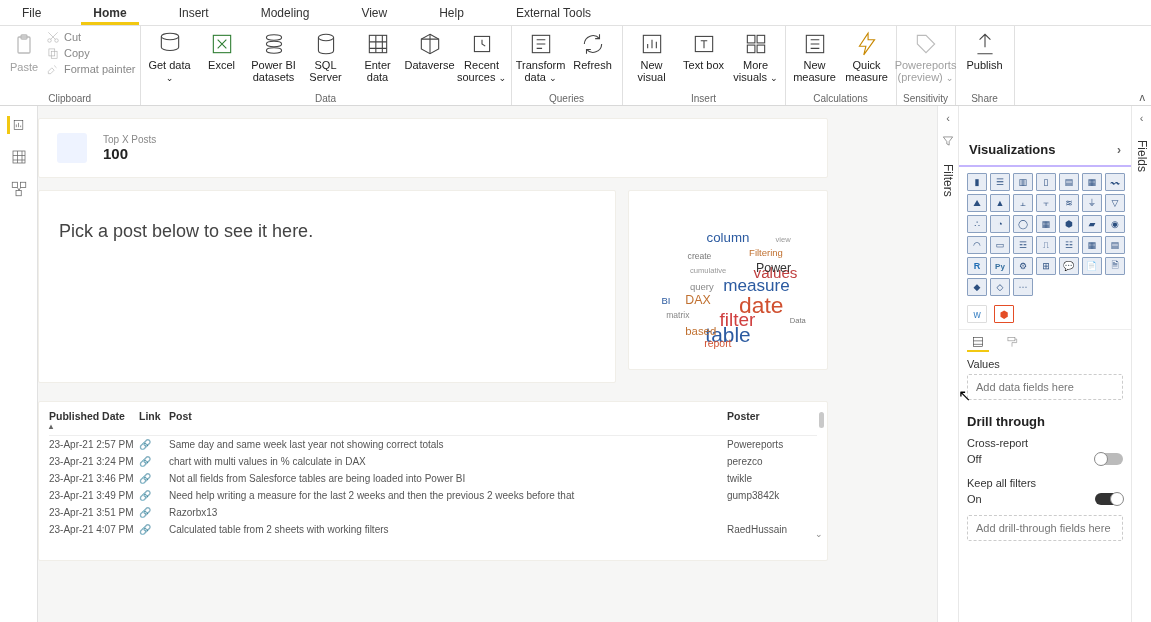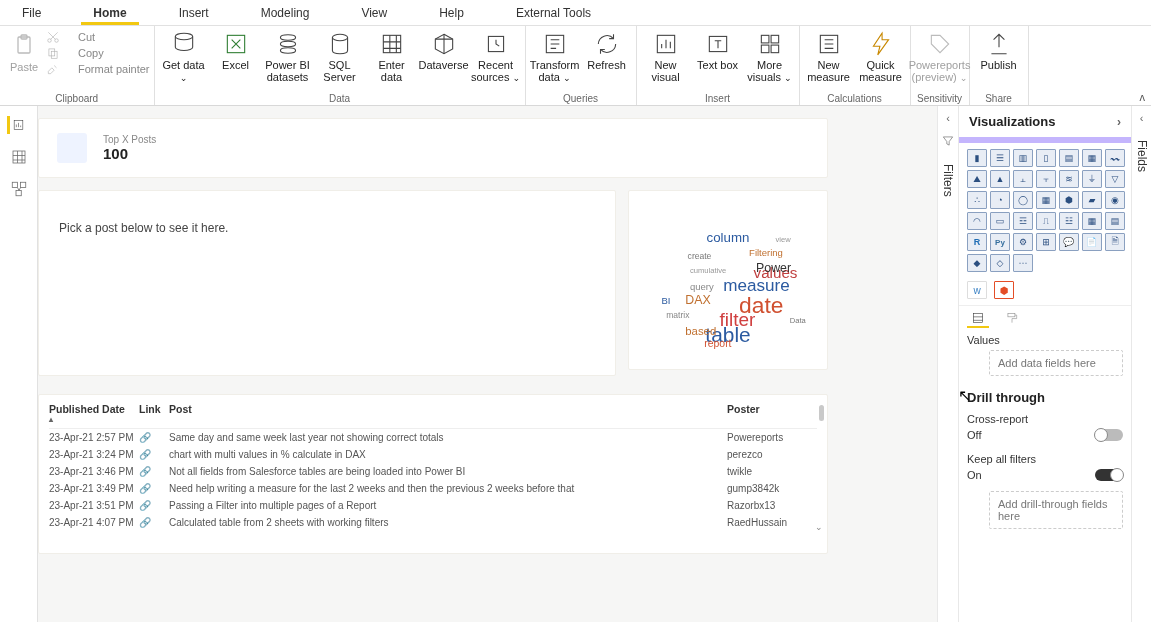--- a/index.html
+++ b/index.html
@@ -69,21 +69,21 @@
     text-align: center;
     font-size: 11px;
     line-height: 1.1;
     cursor: pointer;
   }
   .rbtn.disabled { color: #a0a0a0; }
   .rbtn svg { width: 26px; height: 26px; margin-bottom: 2px; }
   .clip-left { display:flex; align-items:center; width:40px; padding-top:4px;}
   .clip-left svg { width:24px;height:28px;}
   .clip-right { display:flex; flex-direction:column; gap:2px; padding-top:3px; font-size:11px; color:#888; }
-  .clip-right .row{ display:flex; align-items:center; gap:18px; }
+  .clip-right .row{ display:flex; align-items:center; gap:4px; }
   .clip-right svg{ width:14px;height:14px; }
   .collapse-caret{ position:absolute; right:6px; bottom:2px; font-size:11px; color:#555; cursor:pointer;}
 
   
   .body {
     display: flex;
     height: calc(622px - 26px - 80px);
     background: #f6f6f5;
   }
   .leftrail {
@@ -103,50 +103,50 @@
     width: 790px;
     margin-top: 12px;
     background: transparent;
   }
   .card { background:#fff; border:1px solid #f0eee8; border-radius:2px; }
   .topcard { padding:14px 18px; display:flex; align-items:center; gap:16px;}
   .topcard .sq{ width:30px;height:30px;background:#eef3ff;border-radius:3px;}
   .topcard .lbl{ font-size:10px; color:#888;}
   .topcard .val{ font-size:15px; font-weight:600; color:#222;}
   .row2 { display:flex; gap:12px; margin-top:12px;}
-  .pick { flex:1; padding:30px 20px 140px; font-size:12px; color:#444;}
+  .pick { flex:1; padding:30px 20px 140px; font-size:18px; color:#444;}
   .cloud { width:200px; height:180px; display:flex; align-items:center; justify-content:center; }
   .cloud svg{width:190px;height:160px;}
   .table{ margin-top:18px; min-height:160px; padding:8px 10px; position:relative;}
   .thead{ display:flex; font-size:10.5px; font-weight:600; color:#333; border-bottom:1px solid #eee; padding-bottom:4px;}
   .thead .c1{width:90px;} .thead .c2{width:30px;} .thead .c3{flex:1;} .thead .c4{width:90px;}
   .trow{ display:flex; font-size:10px; color:#555; padding:3px 0;}
   .trow .c1{width:90px;} .trow .c2{width:30px; color:#888;} .trow .c3{flex:1;} .trow .c4{width:90px;}
   .sort-asc{font-size:8px; display:block; color:#666;}
   .tbl-scroll{position:absolute; right:3px; top:10px; width:5px; height:16px; background:#c9c9c9; border-radius:3px;}
   .tbl-scroll2{position:absolute; right:3px; bottom:22px; width:9px; height:9px; color:#888; font-size:9px;}
   .cursor-ptr{position:absolute; left:920px; top:280px; pointer-events:none; font-size:16px; color:#000;}
   
   .filters-rail{ width:22px; background:#fff; border-left:1px solid #e8e8e8; border-right:1px solid #e8e8e8; display:flex; flex-direction:column; align-items:center; padding-top:6px; gap:10px;}
   .filters-rail .chev{color:#666; font-size:11px; cursor:pointer;}
   .filters-rail .vlabel{ writing-mode:vertical-rl; font-size:12px; color:#333; margin-top:6px;}
   
   .viz-pane{width:172px; background:#fff; display:flex; flex-direction:column;}
-  .viz-head{ display:flex; align-items:center; justify-content:space-between; padding:8px 10px; font-size:13px; font-weight:600; border-bottom:6px solid #c4b5fd;}
+  .viz-head{ display:flex; align-items:center; justify-content:space-between; padding:8px 10px; font-size:13px; font-weight:600; border-bottom:2px solid #c4b5fd;margin-top:28px;}
   .viz-head .chev{font-size:12px; color:#666; cursor:pointer;}
   .viz-grid{ display:grid; grid-template-columns:repeat(7,20px); gap:3px; padding:6px 8px;}
   .viz-grid .v{ width:20px;height:18px; background:#e8edf5; border:1px solid #8aa0c0; border-radius:1px; display:flex;align-items:center;justify-content:center; font-size:9px; color:#2b4f80; cursor:pointer;}
   .viz-extra{display:flex; gap:7px; padding:3px 8px 6px; align-items:center;}
   .viz-extra .v{width:20px;height:18px; display:flex;align-items:center;justify-content:center; border:1px solid #ddd; border-radius:1px; font-size:10px; cursor:pointer;}
   .wells{padding:4px 8px 8px; border-top:1px solid #eee;}
   .wells .tabs{display:flex; gap:12px; padding-bottom:4px;}
   .wells .tabs .t{width:22px;height:18px; border-bottom:2px solid transparent; display:flex;align-items:center;justify-content:center;}
   .wells .tabs .t.active{border-bottom-color:#f2c811;}
   .section-lbl{font-size:11px; color:#333; margin:2px 0 4px;}
-  .drop{ border:1px dashed #ccc; border-radius:2px; font-size:11px; color:#777; padding:6px 8px;margin-left:22px;}
+  .drop{ border:1px dashed #ccc; border-radius:2px; font-size:11px; color:#777; padding:6px 8px;}
   .drill{padding:6px 8px 8px;}
   .drill .hdr{font-size:13px; font-weight:600; margin-bottom:6px;}
   .tog-row{display:flex; align-items:center; justify-content:space-between; font-size:11px; color:#333; padding:2px 0;}
   .tog{width:28px;height:12px; border-radius:6px; background:#bbb; position:relative;}
   .tog::after{content:""; position:absolute; width:12px;height:12px; border-radius:50%; background:#fff; border:1px solid #888; top:-1px;}
   .tog.off::after{left:-1px;}
   .tog.on{background:#333;} .tog.on::after{right:-1px;}
   
   .fields-rail{width:20px; background:#fff; border-left:1px solid #e8e8e8; display:flex; flex-direction:column; align-items:center; padding-top:6px; gap:10px;}
   .fields-rail .chev{color:#666; font-size:11px; cursor:pointer;}
@@ -435,21 +435,20 @@
             </div>
             <div class="trow">
               <div class="c1">23-Apr-21 3:49 PM</div>
               <div class="c2">🔗</div>
               <div class="c3">Need help writing a measure for the last 2 weeks and then the previous 2 weeks before that</div>
               <div class="c4">gump3842k</div>
             </div>
             <div class="trow">
               <div class="c1">23-Apr-21 3:51 PM</div>
               <div class="c2">🔗</div>
-              <div class="c3">Passing a Filter into multiple pages of a Report</div>
               <div class="c4">Razorbx13</div>
             </div>
             <div class="trow">
               <div class="c1">23-Apr-21 4:07 PM</div>
               <div class="c2">🔗</div>
               <div class="c3">Calculated table from 2 sheets with working filters</div>
               <div class="c4">RaedHussain</div>
             </div>
           </div>
         <div class="tbl-scroll"></div>

